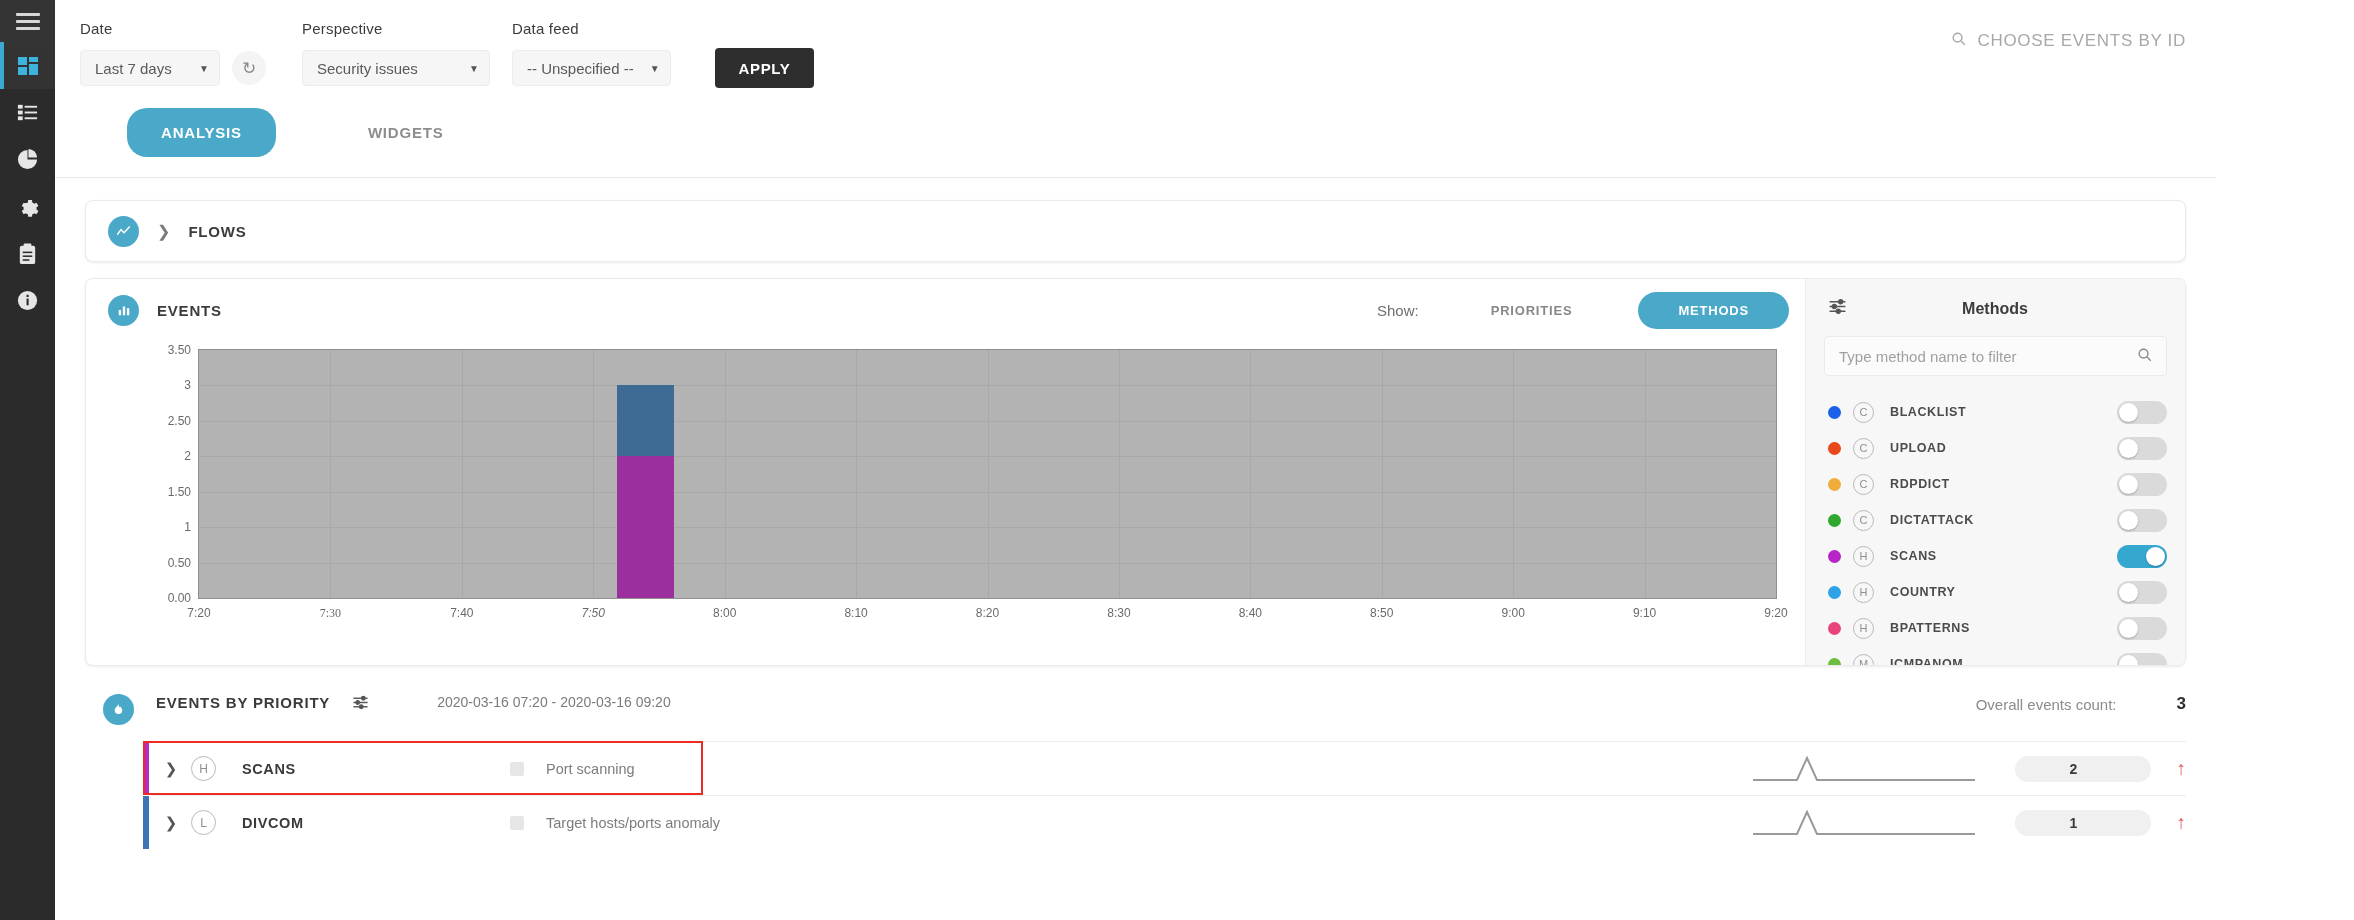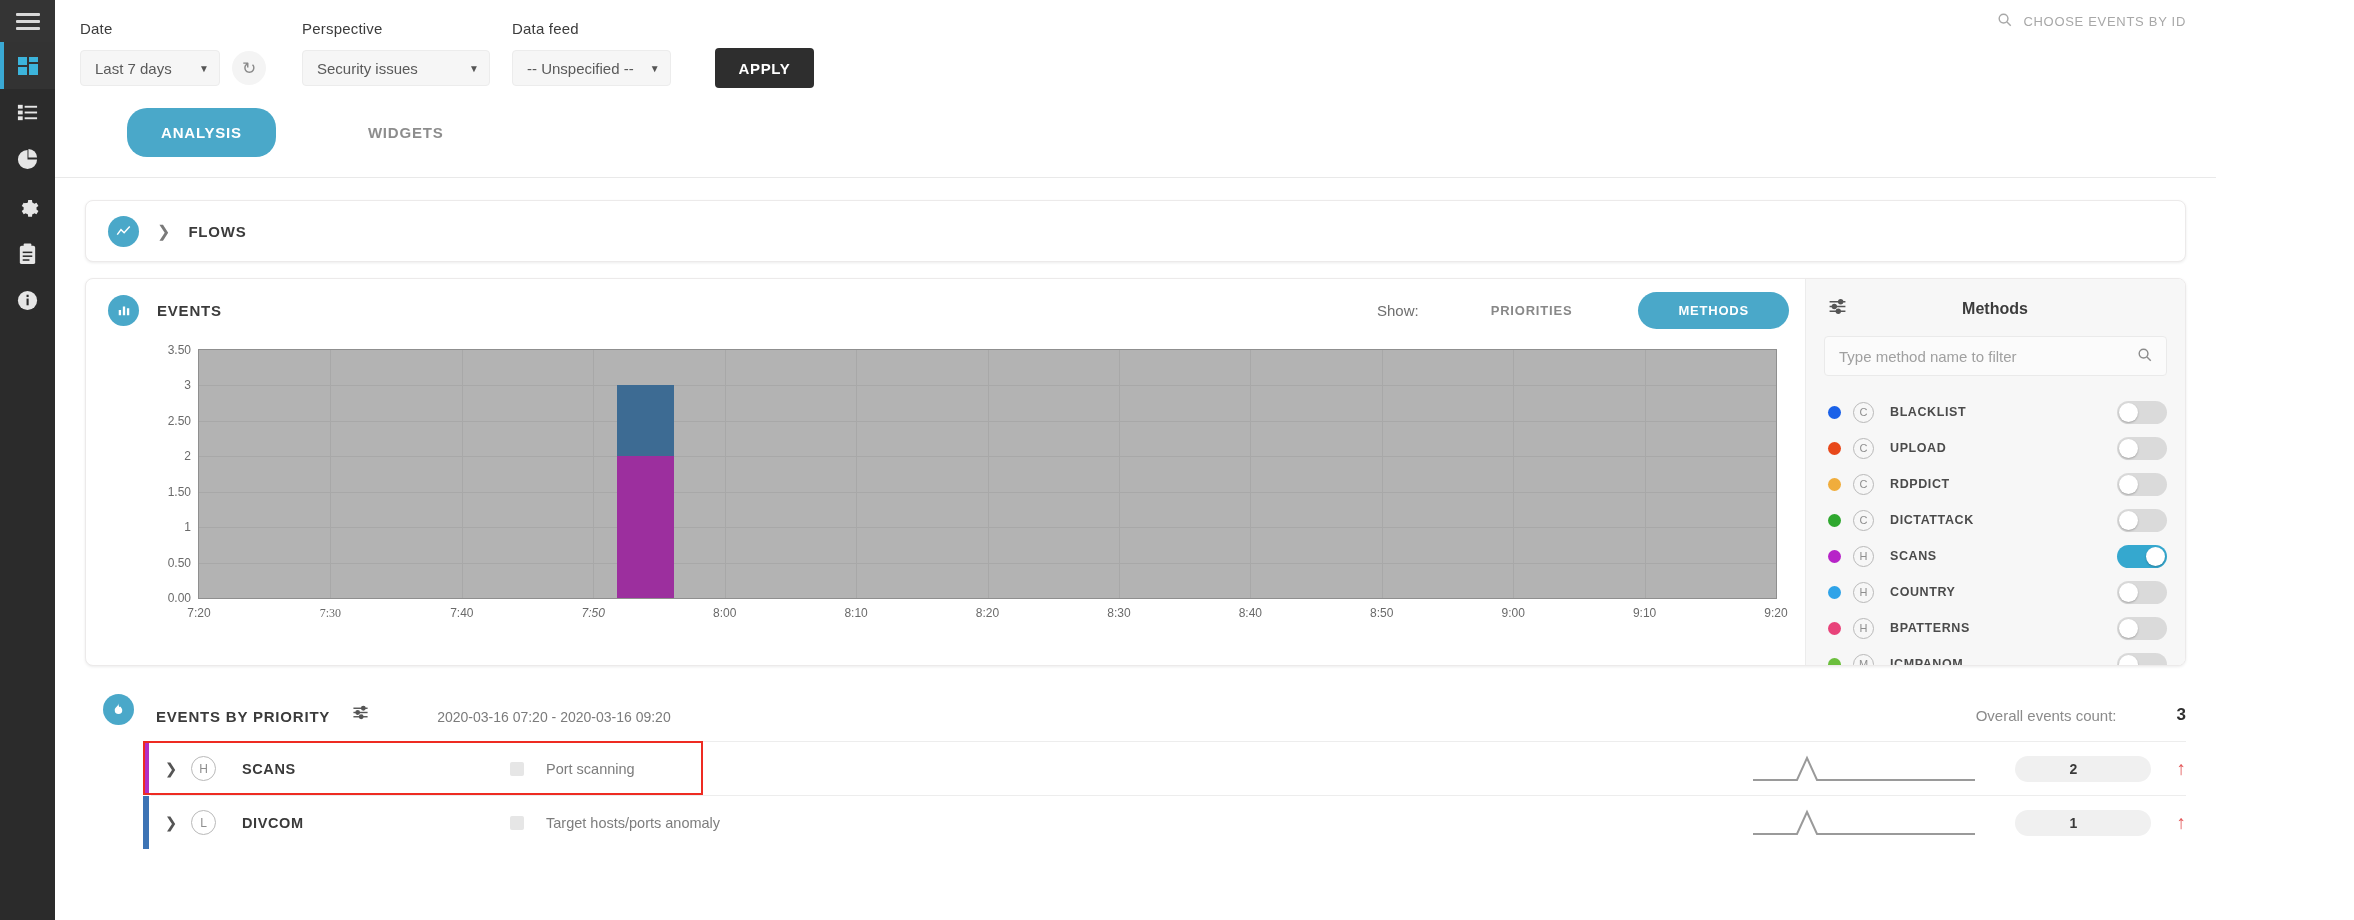--- a/index.html
+++ b/index.html
@@ -57,23 +57,23 @@
     height: 36px; width: 228px; padding: 0 12px; font-size: 15px; color: #444;
     outline: none;
   }
   .apply-btn {
     background: #2e2e2e; color: #fff; border: none; border-radius: 4px;
     height: 40px; padding: 0 24px; font-size: 15px; font-weight: bold;
     letter-spacing: .6px; cursor: pointer; margin-left: 22px; align-self: flex-end;
     margin-bottom: -2px;
   }
   .choose-by-id {
-    position: absolute; right: 30px; top: 12px;
+    position: absolute; right: 30px; top: 31px;
     display: flex; align-items: center; gap: 11px;
-    font-size: 13px; color: #a8a8a8; letter-spacing: .7px;
+    font-size: 17px; color: #a8a8a8; letter-spacing: .7px;
   }
 
   
   .tabs { display: flex; align-items: center; padding: 22px 0 0 72px; gap: 0; }
   .tab {
     font-size: 15px; letter-spacing: .8px; font-weight: bold; color: #8d8d8d;
     padding: 16px 34px; border-radius: 20px;
   }
   .tab.active { background: #4aa8c9; color: #fff; }
   .tab.plain { margin-left: 58px; }
@@ -170,21 +170,21 @@
     position: relative; flex: none;
   }
   .toggle.on { background: #35a8cf; }
   .toggle .knob {
     position: absolute; top: 2px; left: 2px; width: 19px; height: 19px;
     border-radius: 50%; background: #fff; box-shadow: 0 1px 2px rgba(0,0,0,.25);
   }
   .toggle.on .knob { left: 29px; }
 
   
-  .ebp-head { display: flex; align-items: flex-end; padding: 28px 30px 0 48px; }
+  .ebp-head { display: flex; align-items: flex-start; padding: 28px 30px 0 48px; }
   .ebp-ico {
     width: 31px; height: 31px; border-radius: 50%; background: #4aa8c9;
     display: flex; align-items: center; justify-content: center; color: #fff; margin-right: 22px;
   }
   .ebp-title { font-size: 15px; font-weight: bold; letter-spacing: .8px; color: #3b3b3b; margin-right: 22px; }
   .ebp-range { font-size: 14px; color: #7b7b7b; margin-left: 68px; }
   .ebp-count { margin-left: auto; display: flex; align-items: center; gap: 60px; }
   .ebp-count .lab { font-size: 15px; color: #8b8b8b; }
   .ebp-count .val { font-size: 17px; font-weight: bold; color: #2f2f2f; }
 

